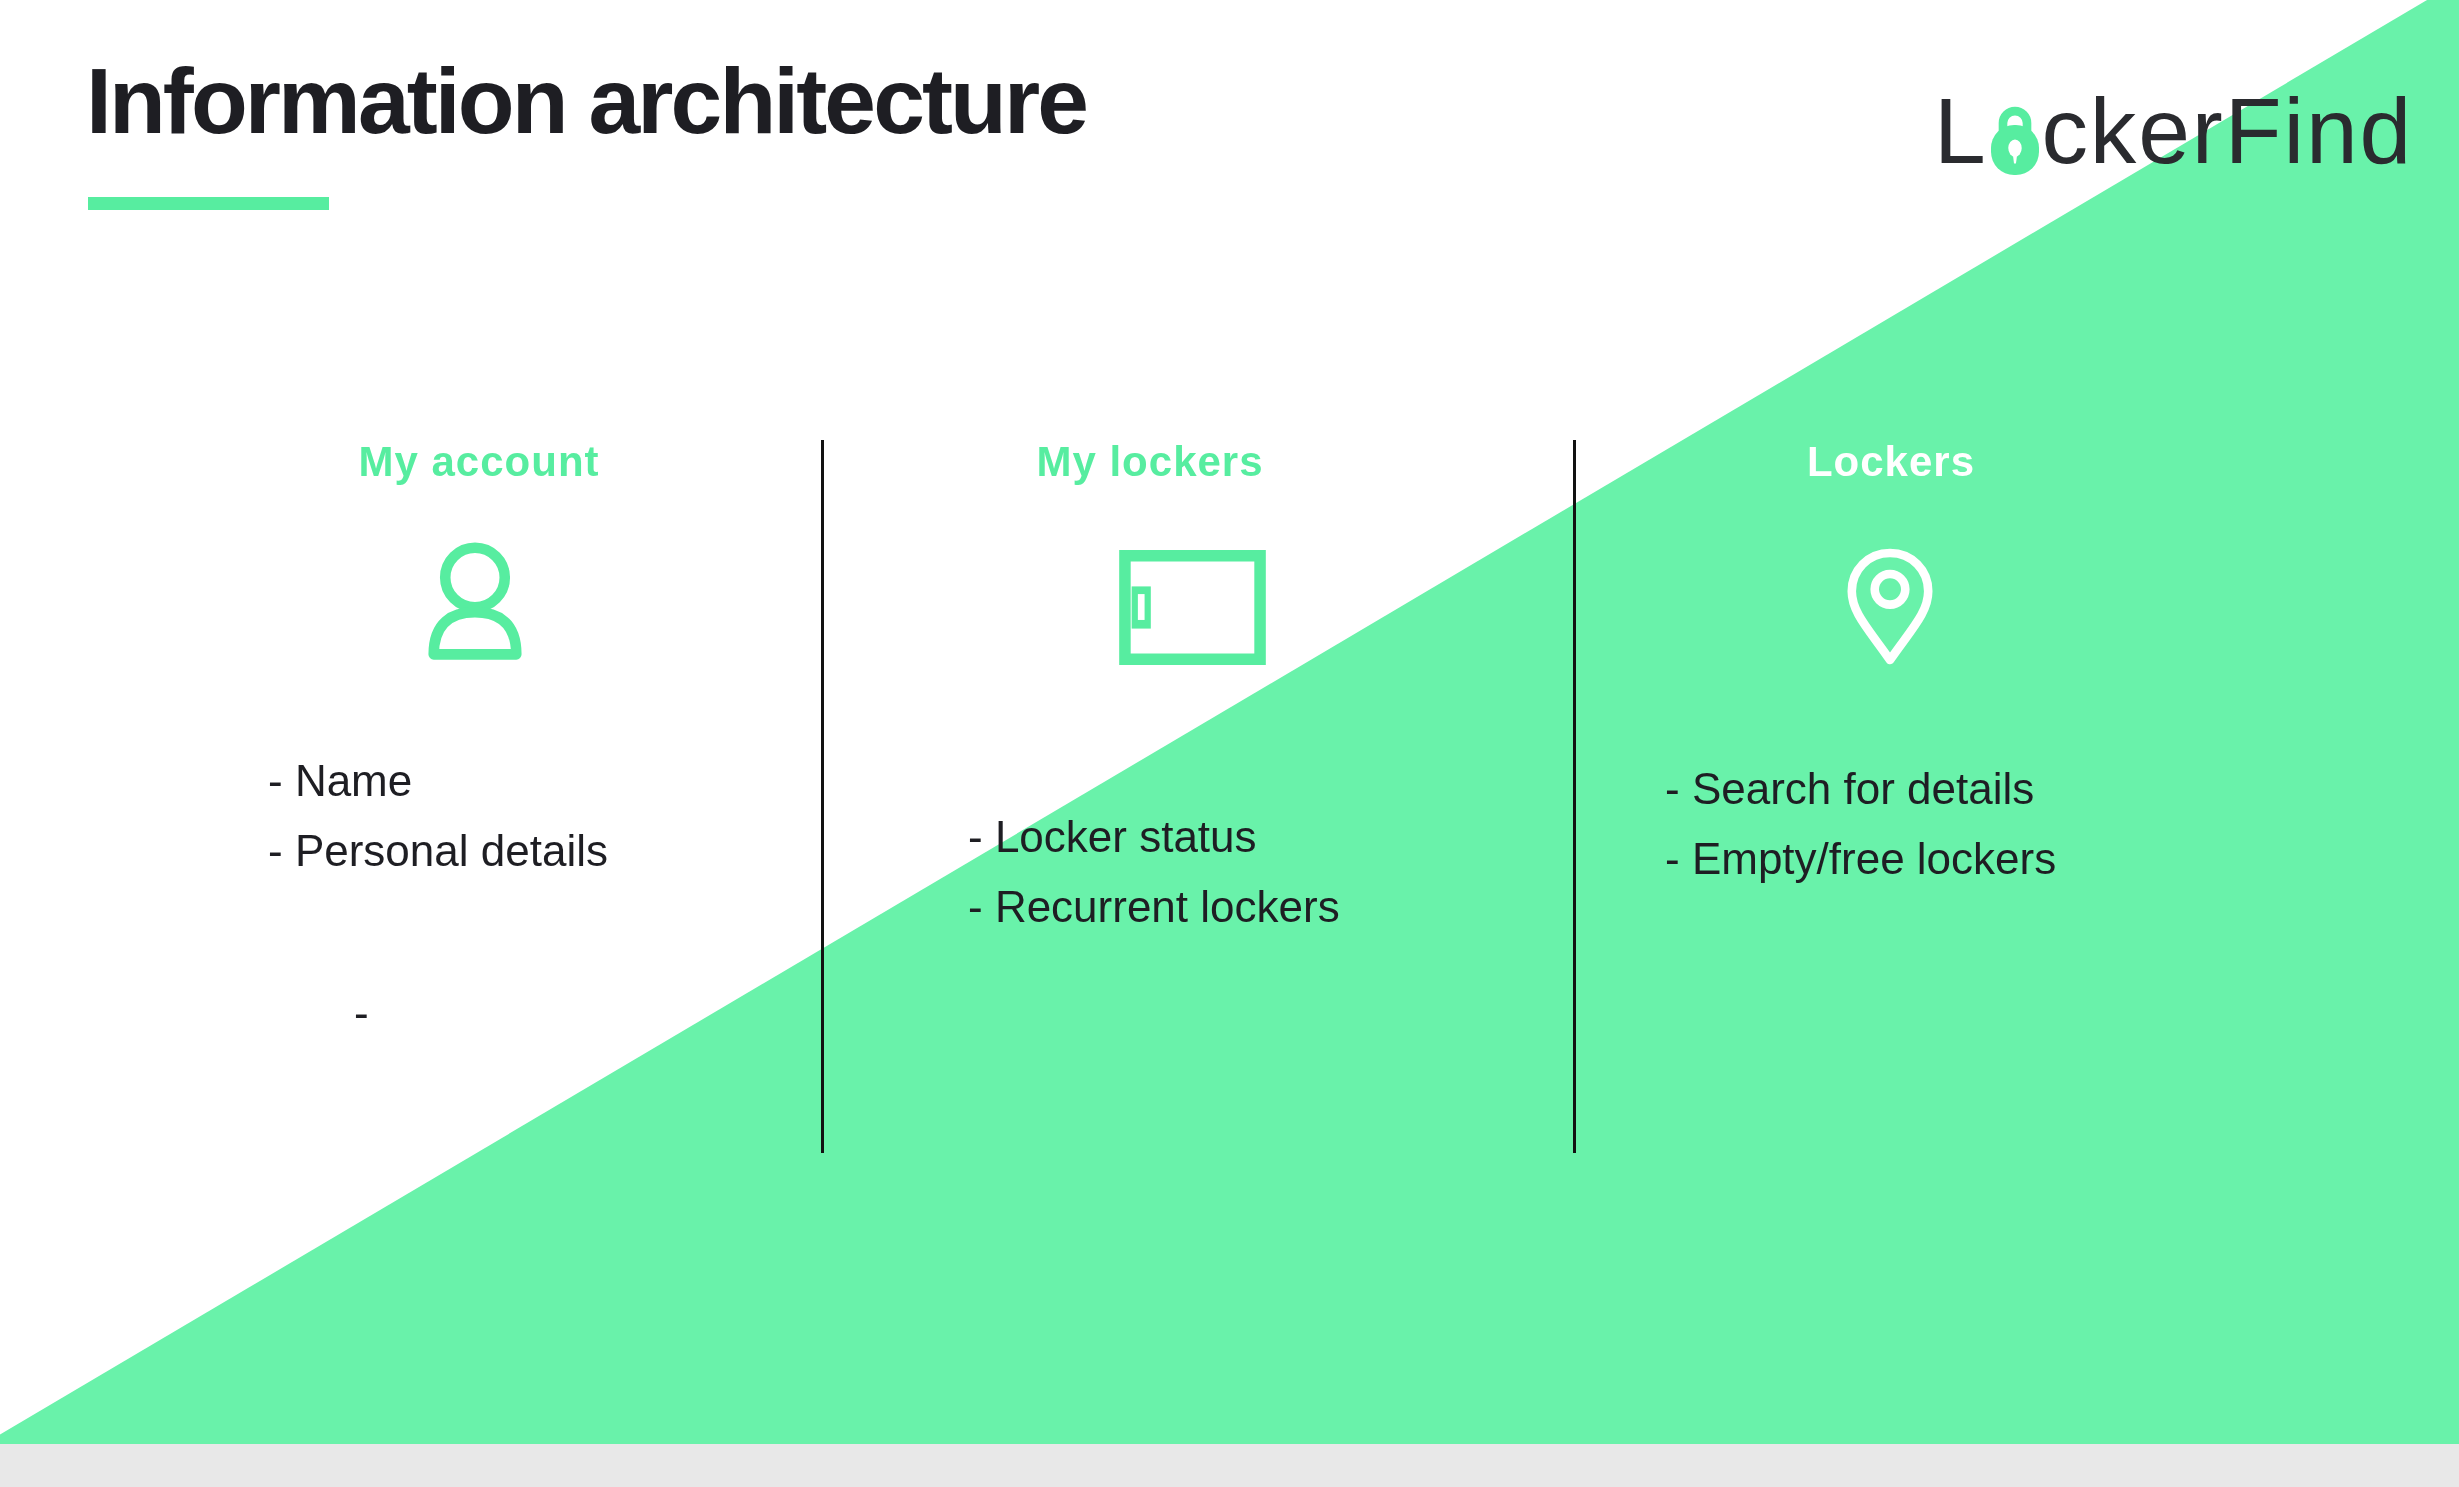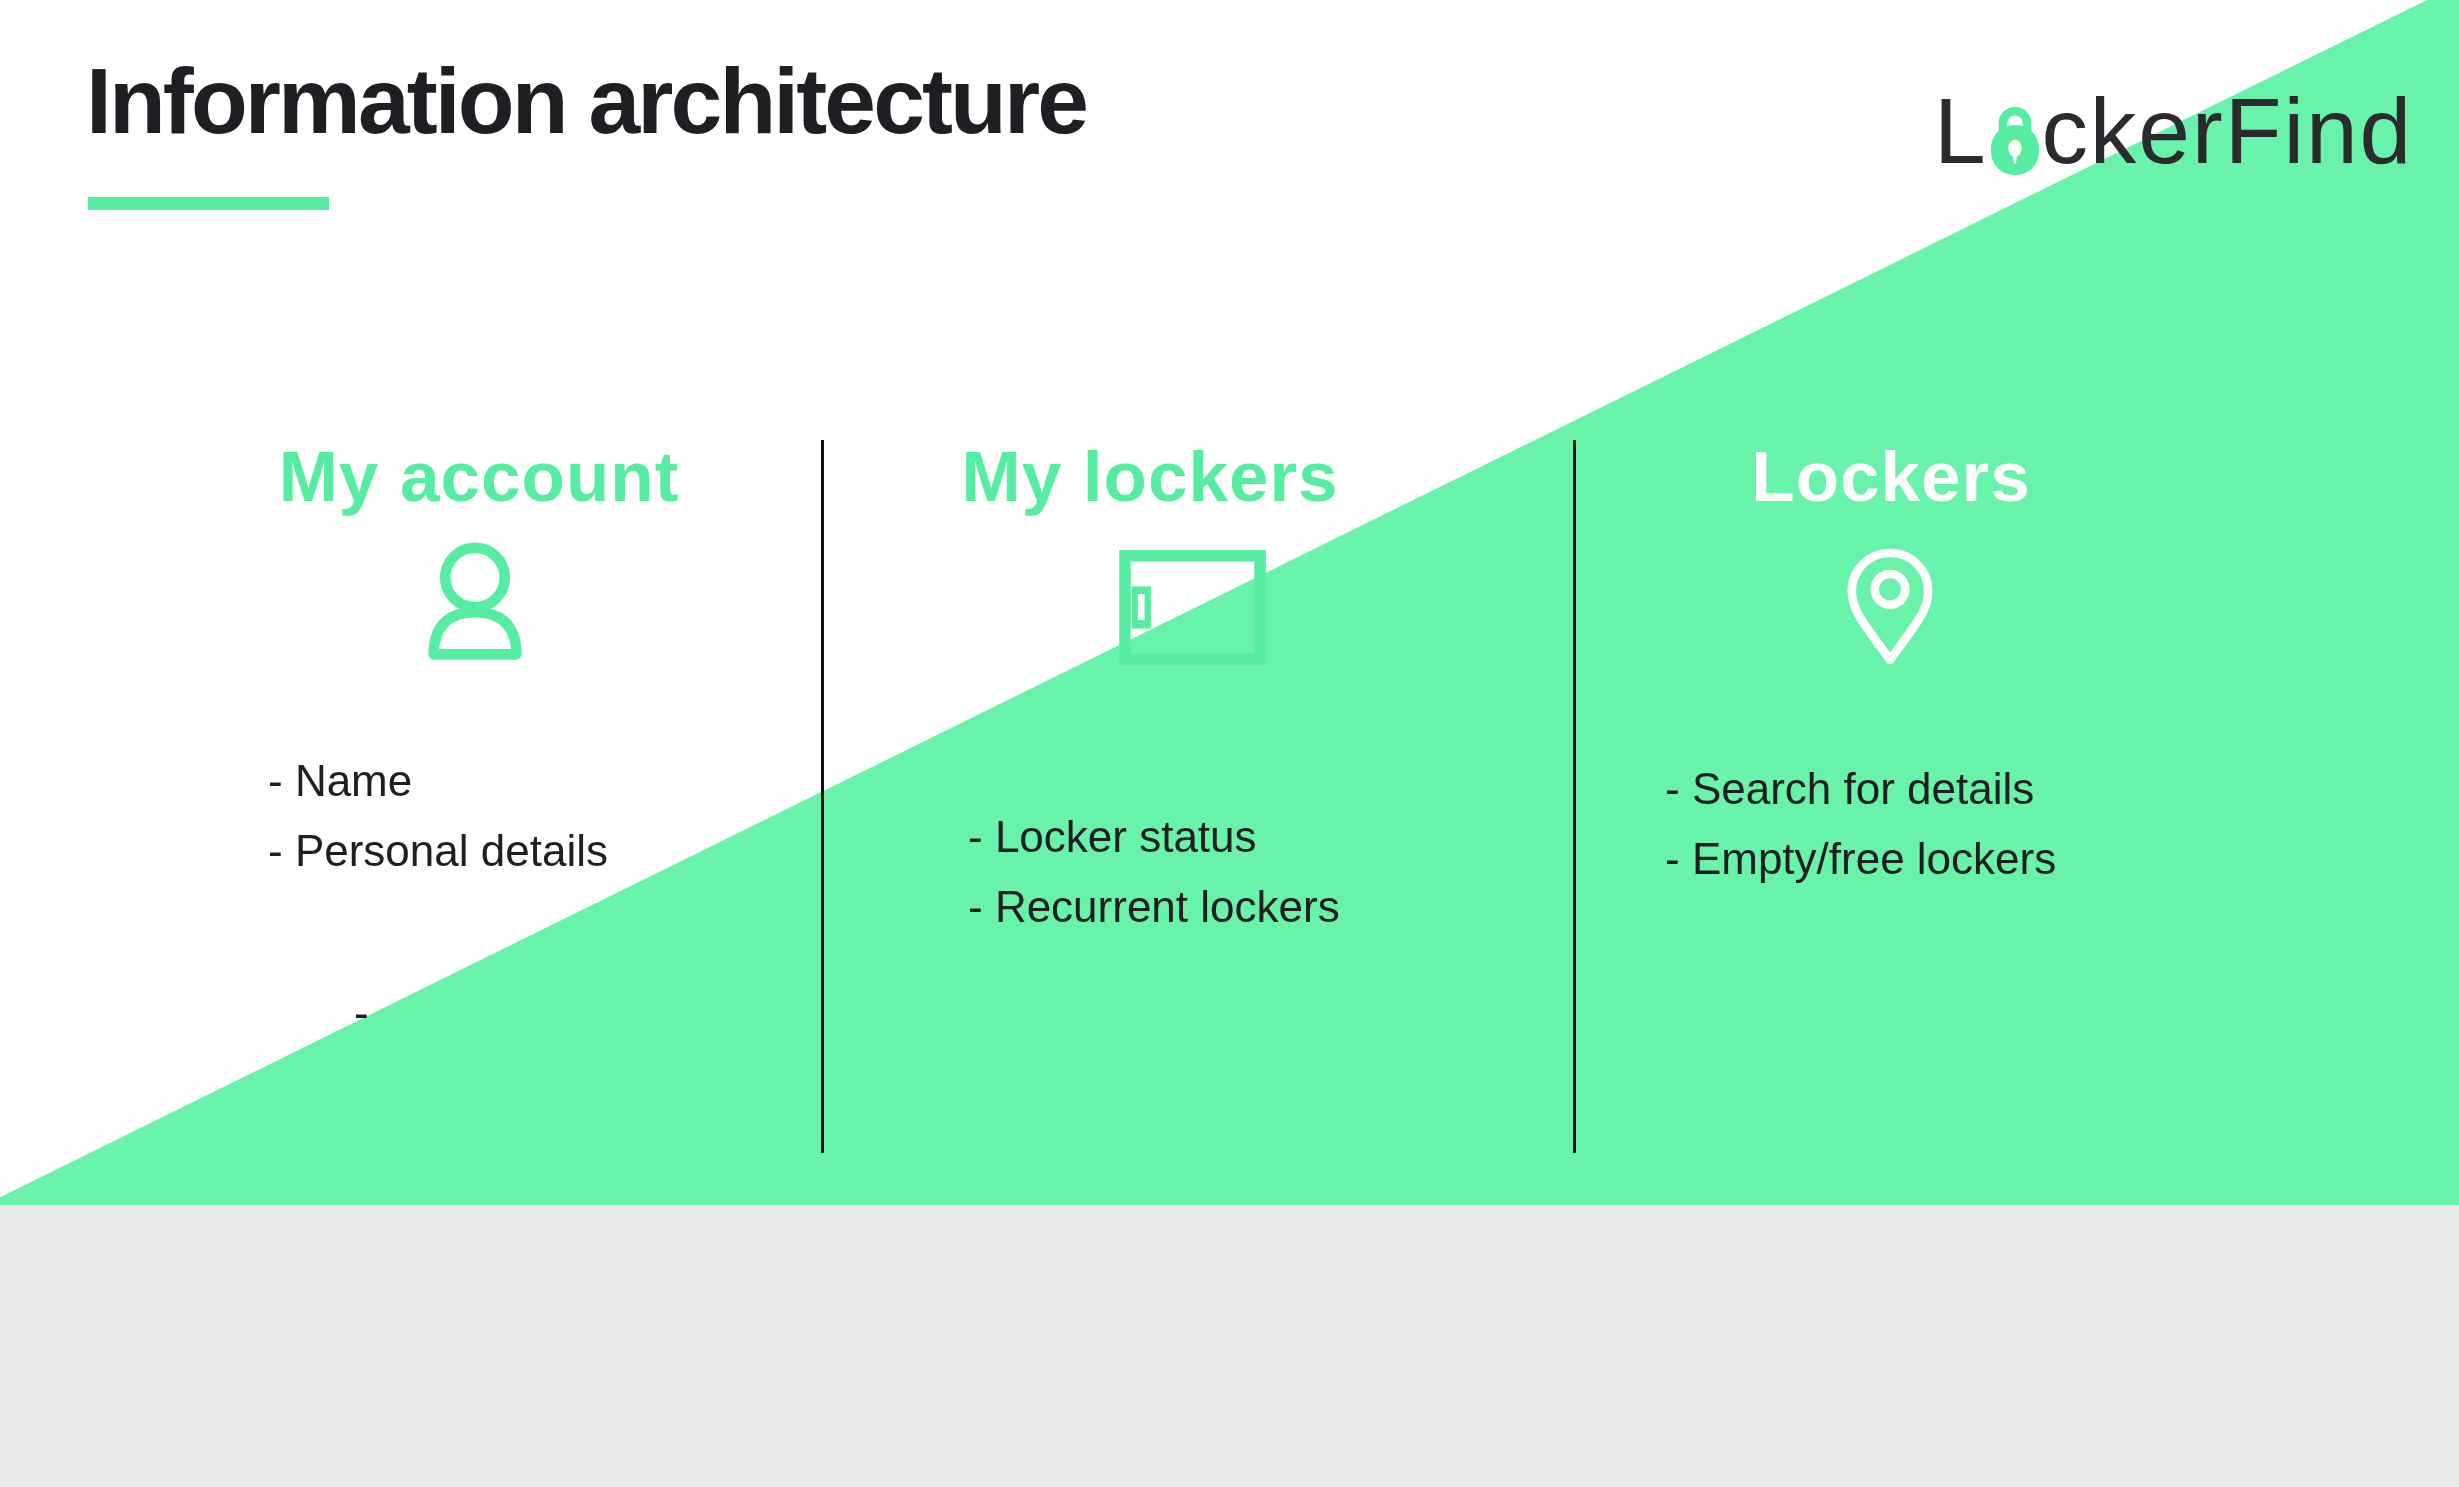--- a/index.html
+++ b/index.html
@@ -6,21 +6,21 @@
     --green-background:#69F2AA;
     --green-accent:#57EDA0;
     --dark-text:#1E1E23;
     --logo-text:#2A2B2F;
     --divider:#121212;
     --white:#FFFFFF;
   }
   html,body{margin:0;padding:0;background:#e8e8e8;}
   .slide{
     position:relative;
-    width:2459px;height:1205px;
+    width:2459px;height:1444px;
     background:#ffffff;
     overflow:hidden;
     font-family:"Liberation Sans", sans-serif;
   }
   
   .triangle{
     position:absolute;inset:0;
     background:var(--green-background,#69F2AA);
     clip-path:polygon(0 99.35%, 98.7% 0, 100% 0, 100% 100%, 0 100%);
   }
@@ -43,21 +43,21 @@
   }
   .logo .lock{margin:12.5px 2.9px 0 2.9px;}
   .divider{
     position:absolute;top:440px;width:2.9px;height:713px;
     background:var(--divider,#121212);
   }
   .divider.d1{left:821px;}
   .divider.d2{left:1573px;}
   .col-title{
     position:absolute;top:441px;margin:0;transform:translateX(-50%);
-    font-size:71px;line-height:1;font-weight:700;letter-spacing:1px;
+    font-size:42px;line-height:1;font-weight:700;letter-spacing:1px;
     color:var(--green-accent,#57EDA0);white-space:nowrap;
   }
   .col-title.t1{left:479px;}
   .col-title.t2{left:1150px;}
   .col-title.t3{left:1891px;color:var(--white,#FFFFFF);}
   .col-icon{position:absolute;}
   .icon-person{left:421px;top:542px;}
   .icon-locker{left:1119px;top:550px;}
   .icon-pin{left:1847px;top:548px;}
   ul.col-list{

